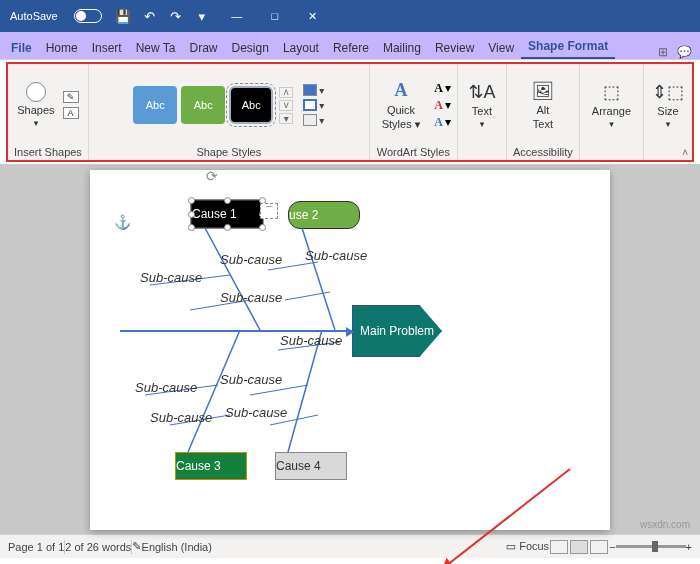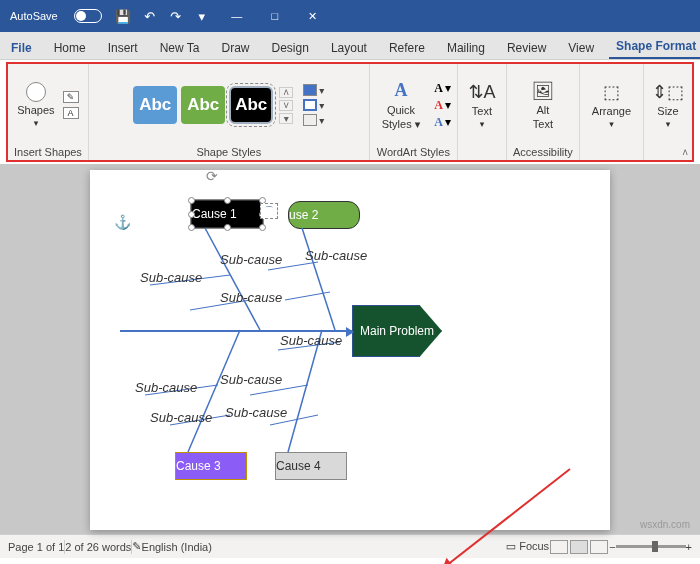--- a/index.html
+++ b/index.html
@@ -6,37 +6,37 @@
 body { margin: 0; width: 700px; height: 564px; background: #fff; overflow: hidden; font-size: 12px; }
 .titlebar { height: 32px; background: #2b579a; color: #fff; display: flex; align-items: center; padding: 0 4px; }
 .titlebar .autosave { display: flex; align-items: center; gap: 16px; padding: 0 6px; font-size: 11px; }
 .toggle { width: 28px; height: 14px; border: 1px solid #fff; border-radius: 7px; position: relative; }
 .toggle::after { content: ""; position: absolute; width: 10px; height: 10px; background: #fff; border-radius: 50%; top: 1px; left: 1px; }
 .qat { display: flex; gap: 10px; align-items: center; padding: 0 8px; }
 .qat-icon { width: 16px; height: 16px; display: flex; align-items: center; justify-content: center; color: #fff; font-size: 13px;}
 .titlebar .doctitle { flex: 1; text-align: center; font-size: 12px; padding-left:20px;}
 .winbtns { display: flex; }
 .winbtn { width: 38px; height: 32px; display: flex; align-items: center; justify-content: center; color: #fff; font-size: 11px; }
-.tabs { height: 28px; background: #e5e5e5; border-bottom: 1px solid #d0d0d0; display: flex; align-items: flex-end; padding: 0 4px; gap:8px; }
+.tabs { height: 28px; background: #c4b5fd; border-bottom: 1px solid #d0d0d0; display: flex; align-items: flex-end; padding: 0 4px; gap:0; }
 .tab { padding: 4px 7px; font-size: 12px; color: #333; cursor: pointer; white-space: nowrap;}
 .tab.file { color: #2b579a; font-weight:600;}
 .tab.active { color: #2b579a; font-weight: 600; border-bottom: 2px solid #2b579a; }
 .tabs .spacer{flex:1;}
 .tabs .end-icon{ width:22px; text-align:center; color:#666; font-size:12px;}
 .ribbon { height: 100px; background: #f3f2f1; border: 2px solid #e03030; margin: 2px 6px; display: flex; position:relative;}
 .collapse-arrow{position:absolute; right:4px; bottom:2px; font-size:10px; color:#666;}
 .group { border-right: 1px solid #d8d8d8; display: flex; flex-direction: column; padding: 2px 6px 0;}
 .group .body { flex: 1; display: flex; align-items: center; gap: 4px; justify-content:center;}
 .group .label { text-align: center; font-size: 11px; color: #444; padding: 2px 0; position:relative;}
 .shapes-big { display: flex; flex-direction: column; align-items: center; gap: 2px; font-size: 11px; color: #333; }
 .shapes-icons { display: flex; gap: 2px; align-items: center;}
 .shapes-icons .shapes{ width:20px; height:20px; border:1px solid #888; border-radius:50%; display:inline-block; background:#fff;}
 .shapes-small { display:flex; flex-direction:column; gap:4px; margin-left:4px;}
 .mini-icon{ width:16px; height:12px; border:1px solid #888; background:#fff; font-size:9px; text-align:center; line-height:10px; color:#333;}
-.style-thumb { width: 44px; height: 38px; border-radius: 4px; display: flex; align-items: center; justify-content: center; color: #fff; font-size: 17px; font-weight: bold; }
+.style-thumb { width: 44px; height: 38px; border-radius: 4px; display: flex; align-items: center; justify-content: center; color: #fff; font-size: 11px; }
 .st-blue { background: #5b9bd5; }
 .st-green { background: #70ad47; }
 .st-black { background: #000; border: 2px solid #a0afc0; border-radius:6px;}
 .st-black.sel{ outline:1px dashed #888; outline-offset:2px;}
 .style-more{ display:flex; flex-direction:column; gap:2px; font-size:10px; color:#666; margin-left:2px;}
 .style-more div{border:1px solid #ccc; width:14px; height:11px; text-align:center; line-height:9px;}
 .effects{ display:flex; flex-direction:column; gap:3px; margin-left:6px;}
 .effects .row{ display:flex; align-items:center; gap:2px; font-size:10px; color:#444;}
 .eff-swatch{width:14px; height:12px; border:1px solid #888; display:inline-block;}
 .vert-btn { display: flex; flex-direction: column; align-items: center; font-size: 11px; color: #333; gap: 2px; padding:0 6px;}
@@ -47,23 +47,23 @@
 .document-area { height: 370px; background: #c8c8c8; display: flex; justify-content: center; padding-top: 6px; position:relative;}
 .page { width: 520px; height: 360px; background: #fff; box-shadow: 0 2px 8px rgba(0,0,0,0.3); position: relative; }
 .anchor{position:absolute; left:24px; top:44px; color:#2b579a; font-size:14px;}
 .rot-handle{position:absolute; left:116px; top:-2px; color:#888; font-size:14px;}
 .cause-box { position: absolute; width: 72px; height: 28px; display: flex; align-items: center; justify-content: flex-start; font-size: 12px; border:1px solid #333;margin-left:23px;}
 .c1 { left: 78px; top: 30px; background: #000; color: #fff; }
 .c1sel{ outline:1px solid #888;}
 .handle{position:absolute; width:7px; height:7px; background:#fff; border:1px solid #888; border-radius:50%;}
 .c2 { left: 175px; top: 31px; background: #70ad47; color: #fff; border-radius: 12px; }
 .c2-linecap{position:absolute; left:170px; top:33px; width:18px; height:16px; background:#fff; border:1px dashed #888; font-size:10px; color:#2b579a; text-align:center; line-height:14px;}
-.c3 { left: 62px; top: 282px; background: #8b5cf6; color: #fff; border-color:#bf9000;}
+.c3 { left: 62px; top: 282px; background: #15803d; color: #fff; border-color:#bf9000;}
 .c4 { left: 162px; top: 282px; background: #d9d9d9; color: #333; border-color:#888;}
-.main-problem { position: absolute; left: 262px; top: 135px; width: 90px; height: 52px; background: #14532d; color: #fff; display: flex; align-items: center; justify-content: center; font-size: 12px; text-align: center; clip-path: polygon(0 0, 75% 0, 100% 50%, 75% 100%, 0 100%); border:1px solid #2f528f;}
+.main-problem { position: absolute; left: 262px; top: 135px; width: 90px; height: 52px; background: #0f766e; color: #fff; display: flex; align-items: center; justify-content: center; font-size: 12px; text-align: center; clip-path: polygon(0 0, 75% 0, 100% 50%, 75% 100%, 0 100%); border:1px solid #2f528f;}
 .backbone{ position:absolute; left:30px; top:160px; width:232px; height:0; border-top:2px solid #4472c4;}
 .backbone::after{content:""; position:absolute; right:-2px; top:-5px; border-left:8px solid #4472c4; border-top:5px solid transparent; border-bottom:5px solid transparent;}
 .label-sc{position:absolute; font-size:13px; color:#333;font-style:italic;}
 .red-arrow{position:absolute; width:160px; height:2px; background:#e03030; transform:rotate(-38deg); transform-origin:right center;}
 .red-arrow::before{content:""; position:absolute; left:-2px; top:-5px; border-right:10px solid #e03030; border-top:6px solid transparent; border-bottom:6px solid transparent;}
 .watermark{position:absolute; right:10px; bottom:4px; font-size:10px; color:#999;}
 .statusbar { height: 24px; background: #f3f2f1; border-top: 1px solid #d0d0d0; display: flex; align-items: center; padding: 0 8px; font-size: 11px; color: #444; }
 .statusbar .sep { width: 1px; height: 14px; background: #ccc; }
 .statusbar .spacer { flex: 1; }
 .view-icon { width: 18px; height: 14px; border:1px solid #999; display:inline-block; margin:0 1px;}

